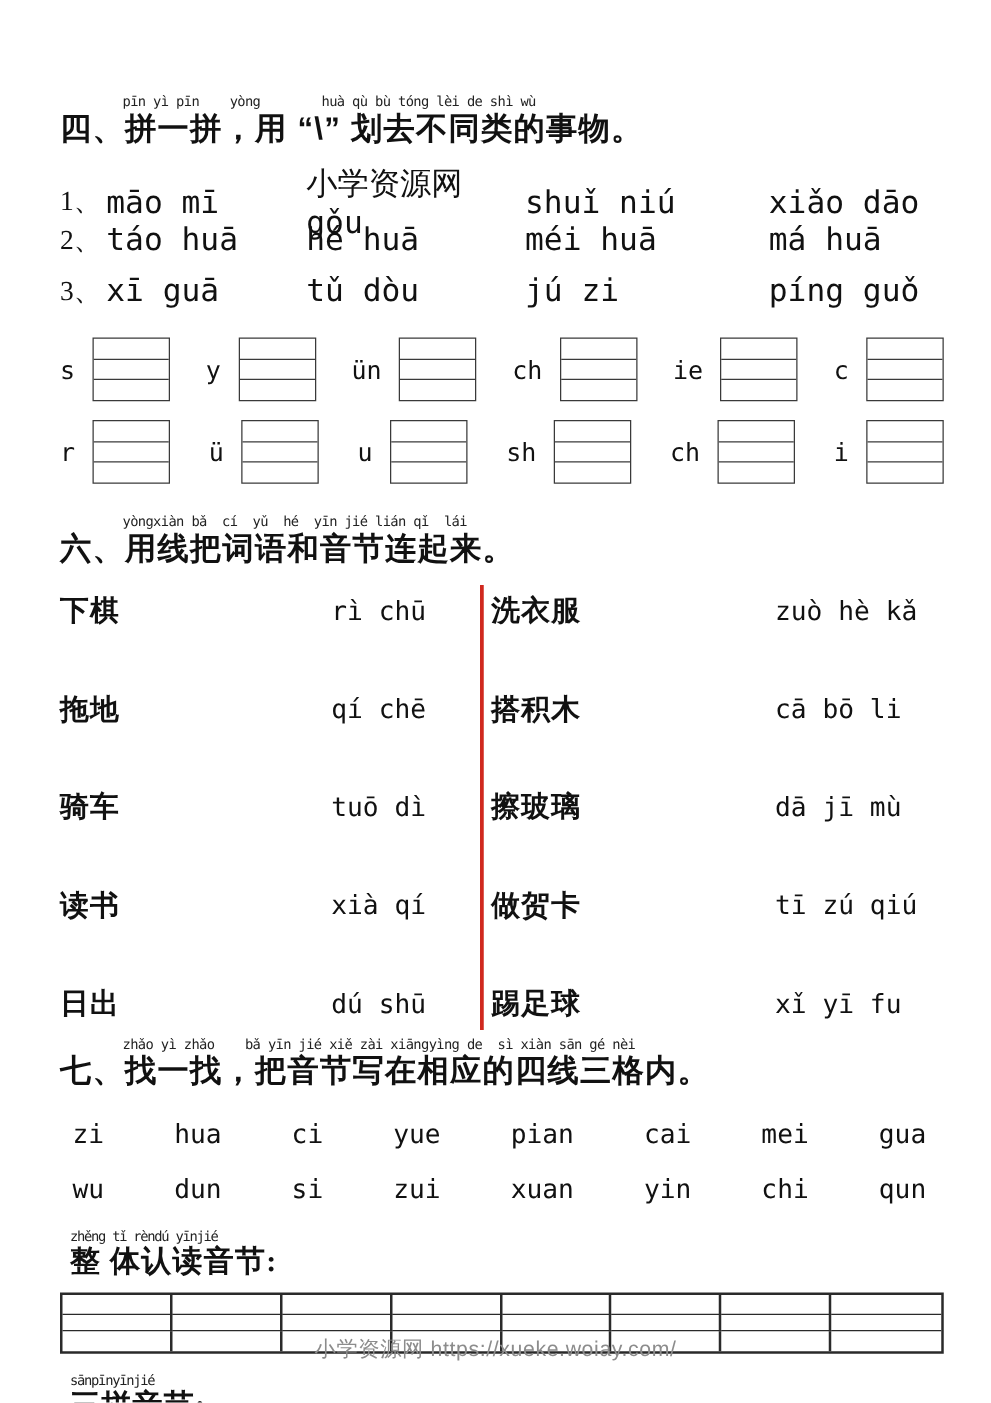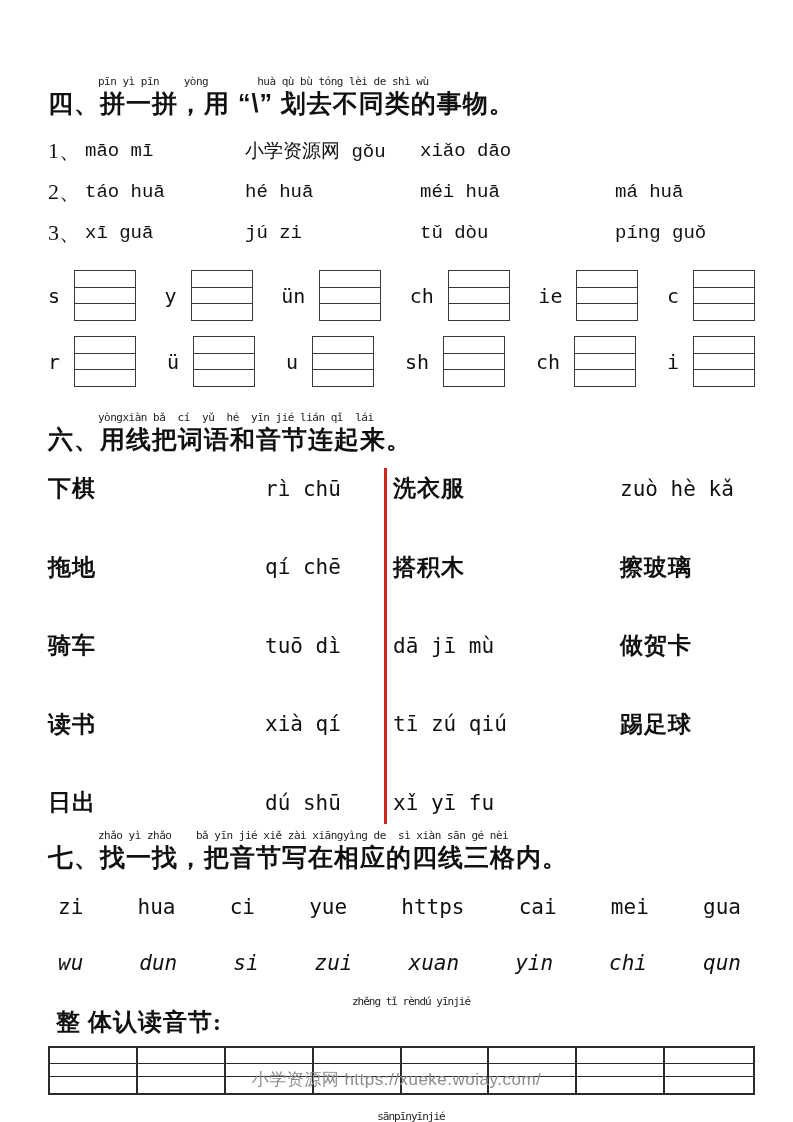--- a/index.html
+++ b/index.html
@@ -15,21 +15,21 @@
   .sec-pinyin { font-family:"DejaVu Sans Mono", monospace; font-size:11px; line-height:12px;
                 color:#222; white-space:pre; margin-left:50px; letter-spacing:-0.5px;}
   .sec-title { font-size:25px; line-height:30px; font-weight:bold; letter-spacing:1px; }
 
   
   .s4-rows { margin-top:12px; }
   .s4-row { display:grid; grid-template-columns:197px 175px 195px 1fr;
             height:41px; align-items:center; }
   .s4-first { display:flex; align-items:center; }
   .s4-num { font-family:"Liberation Serif", serif; font-size:22px; margin-right:4px; }
-  .s4-item { font-size:19px; letter-spacing:0px;font-family:Liberation Mono, monospace; }
+  .s4-item { font-size:25px; letter-spacing:0px; }
 
   
   .s5-rows { margin-top:16px; }
   .s5-row { display:flex; justify-content:space-between; align-items:center; height:53px; }
   .s5-row + .s5-row { margin-top:13px; }
   .pair { display:flex; align-items:center; }
   .pair-label { font-size:20px; margin-right:14px; }
   .fourline { width:62px; height:51px; border:1.5px solid #3a3a3a; background:#fff;
     background-image:linear-gradient(#3a3a3a,#3a3a3a),linear-gradient(#3a3a3a,#3a3a3a);
     background-size:100% 1.2px,100% 1.2px; background-position:0 33%,0 67%;
@@ -42,27 +42,27 @@
   .s6-col-right { flex:1; }
   .s6-grid { display:grid; grid-auto-rows:41.5px; align-items:center;gap:37px; }
   .s6-grid.left  { grid-template-columns:180px 1fr; }
   .s6-grid.right { grid-template-columns:190px 1fr; }
   .s6-word { font-size:23px; font-weight:bold; letter-spacing:1px; }
   .s6-py { font-size:21px; }
 
   
   .s7-rows { margin-top:18px; padding:0 14px 0 10px; }
   .s7-row { display:flex; justify-content:space-between; height:34px; align-items:center; }
-  .s7-row + .s7-row { margin-top:22px;font-style:italic; }
+  .s7-row + .s7-row { margin-top:10px; }
   .s7-syll { font-size:21px; }
 
   
   .grp { margin-top:16px; }
   .grp-pinyin { font-family:"DejaVu Sans Mono", monospace; font-size:11px; line-height:12px;
-                letter-spacing:-1px; color:#222; white-space:pre; margin-left:19px;text-align:center; }
+                letter-spacing:-1px; color:#222; white-space:pre; margin-left:8px; }
   .grp-label { font-family:"Liberation Serif", serif; font-weight:bold; font-size:24px;
                line-height:28px; margin-left:8px; letter-spacing:1px; }
 
   
   .writing-table { margin-top:10px; width:100%; display:grid;
                    grid-template-columns:repeat(8,1fr); grid-template-rows:16px 13px 16px;
                    border:2px solid #2a2a2a; background:#fff; }
   .wcell { border-right:2px solid #2a2a2a; border-bottom:1.5px solid #2a2a2a; }
   .wcell:nth-child(8n) { border-right:none; }
   .wcell.rlast { border-bottom:none; }
@@ -79,38 +79,39 @@
     <div class="sec-pinyin">pīn yì pīn    yòng        huà qù bù tóng lèi de shì wù</div>
     <div class="sec-title">四、拼一拼，用 “\” 划去不同类的事物。</div>
   </div>
   <div class="s4-rows">
     <div class="s4-row">
       <div class="s4-first">
         <span class="s4-num">1、</span>
         <span class="s4-item mono">māo mī</span>
       </div>
       <span class="s4-item mono">小学资源网 gǒu</span>
+      <span class="s4-item mono">shuǐ niú</span>
       <span class="s4-item mono">xiǎo dāo</span>
     </div>
     <div class="s4-row">
       <div class="s4-first">
         <span class="s4-num">2、</span>
         <span class="s4-item mono">táo huā</span>
       </div>
       <span class="s4-item mono">hé huā</span>
       <span class="s4-item mono">méi huā</span>
       <span class="s4-item mono">má huā</span>
     </div>
     <div class="s4-row">
       <div class="s4-first">
         <span class="s4-num">3、</span>
         <span class="s4-item mono">xī guā</span>
       </div>
+      <span class="s4-item mono">tǔ dòu</span>
       <span class="s4-item mono">jú zi</span>
-      <span class="s4-item mono">tǔ dòu</span>
       <span class="s4-item mono">píng guǒ</span>
     </div>
   </div>
 
   <div class="s5-rows">
     <div class="s5-row">
       <div class="pair">
           <span class="pair-label mono">s</span>
           <div class="fourline"></div>
         </div>
@@ -181,41 +182,42 @@
         <span class="s6-word">日出</span>
         <span class="s6-py mono">dú shū</span>
       </div>
     </div>
     <div class="s6-divider" style="background: rgb(208, 40, 30);"></div>
     <div class="s6-col-right">
       <div class="s6-grid right">
         <span class="s6-word">洗衣服</span>
         <span class="s6-py mono">zuò hè kǎ</span>
         <span class="s6-word">搭积木</span>
+        <span class="s6-py mono">cā bō li</span>
         <span class="s6-word">擦玻璃</span>
         <span class="s6-py mono">dā jī mù</span>
         <span class="s6-word">做贺卡</span>
         <span class="s6-py mono">tī zú qiú</span>
         <span class="s6-word">踢足球</span>
         <span class="s6-py mono">xǐ yī fu</span>
       </div>
     </div>
   </div>
 
   <div class="sec" style="margin-top:6px;">
     <div class="sec-pinyin">zhǎo yì zhǎo    bǎ yīn jié xiě zài xiāngyìng de  sì xiàn sān gé nèi</div>
     <div class="sec-title">七、找一找，把音节写在相应的四线三格内。</div>
   </div>
   <div class="s7-rows">
     <div class="s7-row">
       <span class="s7-syll mono">zi</span>
       <span class="s7-syll mono">hua</span>
       <span class="s7-syll mono">ci</span>
       <span class="s7-syll mono">yue</span>
-      <span class="s7-syll mono">https</span>
+      <span class="s7-syll mono">pian</span>
       <span class="s7-syll mono">cai</span>
       <span class="s7-syll mono">mei</span>
       <span class="s7-syll mono">gua</span>
     </div>
     <div class="s7-row">
       <span class="s7-syll mono">wu</span>
       <span class="s7-syll mono">dun</span>
       <span class="s7-syll mono">si</span>
       <span class="s7-syll mono">zui</span>
       <span class="s7-syll mono">xuan</span>

